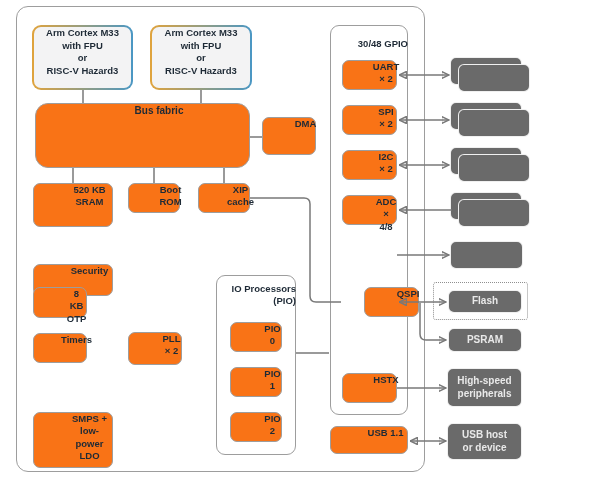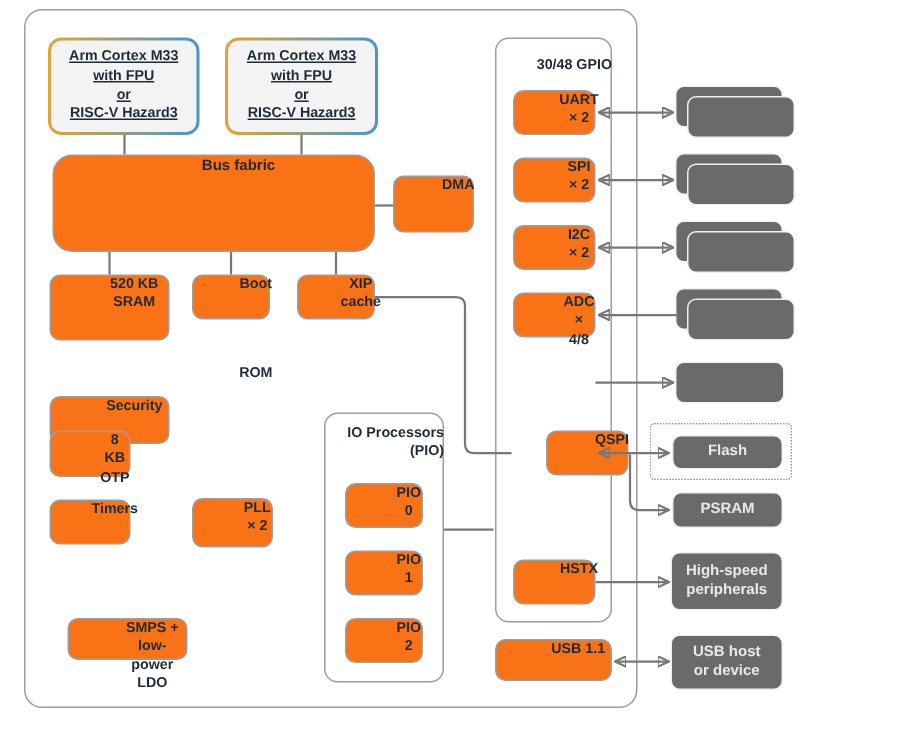--- a/index.html
+++ b/index.html
@@ -24,22 +24,22 @@
     position:absolute;z-index:2;text-align:right;
     font-size:9.5px;font-weight:700;line-height:1.25;color:#1e2a36;
   }
   
   .cpu{
     position:absolute;box-sizing:border-box;padding:2px;border-radius:9px;
     background:linear-gradient(90deg,#e0a33c,#4a97c4);z-index:2;
   }
   .cpu-inner{
     width:100%;height:100%;box-sizing:border-box;border-radius:7px;background:#f3f3f4;
-    display:flex;flex-direction:column;align-items:center;justify-content:center;
-    font-size:9.5px;font-weight:700;line-height:1.32;text-align:center;color:#1e2a36;text-decoration:underline;
+    display:flex;flex-direction:column;align-items:center;
+    font-size:9.5px;font-weight:700;line-height:1.32;text-align:center;color:#1e2a36;
   }
   
   .dark{
     position:absolute;box-sizing:border-box;background:#6a6a6a;
     border:1px solid rgba(255,255,255,.9);border-radius:6px;
     display:flex;flex-direction:column;align-items:center;justify-content:center;
     font-size:10px;font-weight:700;line-height:1.25;text-align:center;color:#e9e9e9;
     z-index:2;
   }
   .stack-back{z-index:1;}
@@ -79,42 +79,42 @@
   <div class="block" style="left:35px;top:103px;width:215px;height:65px;font-size:10px;border-radius:13px;">
     <div>Bus fabric</div>
   </div>
   <div class="block" style="left:262px;top:117px;width:54px;height:38px;">
     <div>DMA</div>
   </div>
 
   <div class="block" style="left:33px;top:183px;width:80px;height:44px;">
     <div>520 KB SRAM</div>
   </div>
-  <div class="block" style="left:128px;top:183px;width:52px;height:30px;gap:47px;">
+  <div class="block" style="left:128px;top:183px;width:52px;height:30px;">
     <div>Boot</div>
     <div>ROM</div>
   </div>
   <div class="block" style="left:198px;top:183px;width:52px;height:30px;">
     <div>XIP</div>
     <div>cache</div>
   </div>
 
   <div class="block" style="left:33px;top:240px;width:80px;height:32px;margin-top:24px;">
     <div>Security</div>
   </div>
   <div class="block" style="left:33px;top:287px;width:54px;height:31px;">
     <div>8 KB OTP</div>
   </div>
   <div class="block" style="left:33px;top:333px;width:54px;height:30px;">
     <div>Timers</div>
   </div>
   <div class="block" style="left:128px;top:332px;width:54px;height:33px;">
     <div>PLL × 2</div>
   </div>
-  <div class="block" style="left:33px;top:412px;width:80px;height:28px;margin-left:12px;">
+  <div class="block" style="left:33px;top:412px;width:80px;height:56px;">
     <div>SMPS +</div>
     <div>low-power LDO</div>
   </div>
 
   <div class="container-box" style="left:216px;top:275px;width:80px;height:180px;"></div>
   <div class="container-title" style="left:216px;top:283px;width:80px;">
     <div>IO Processors</div>
     <div>(PIO)</div>
   </div>
   <div class="block" style="left:230px;top:322px;width:52px;height:30px;">

